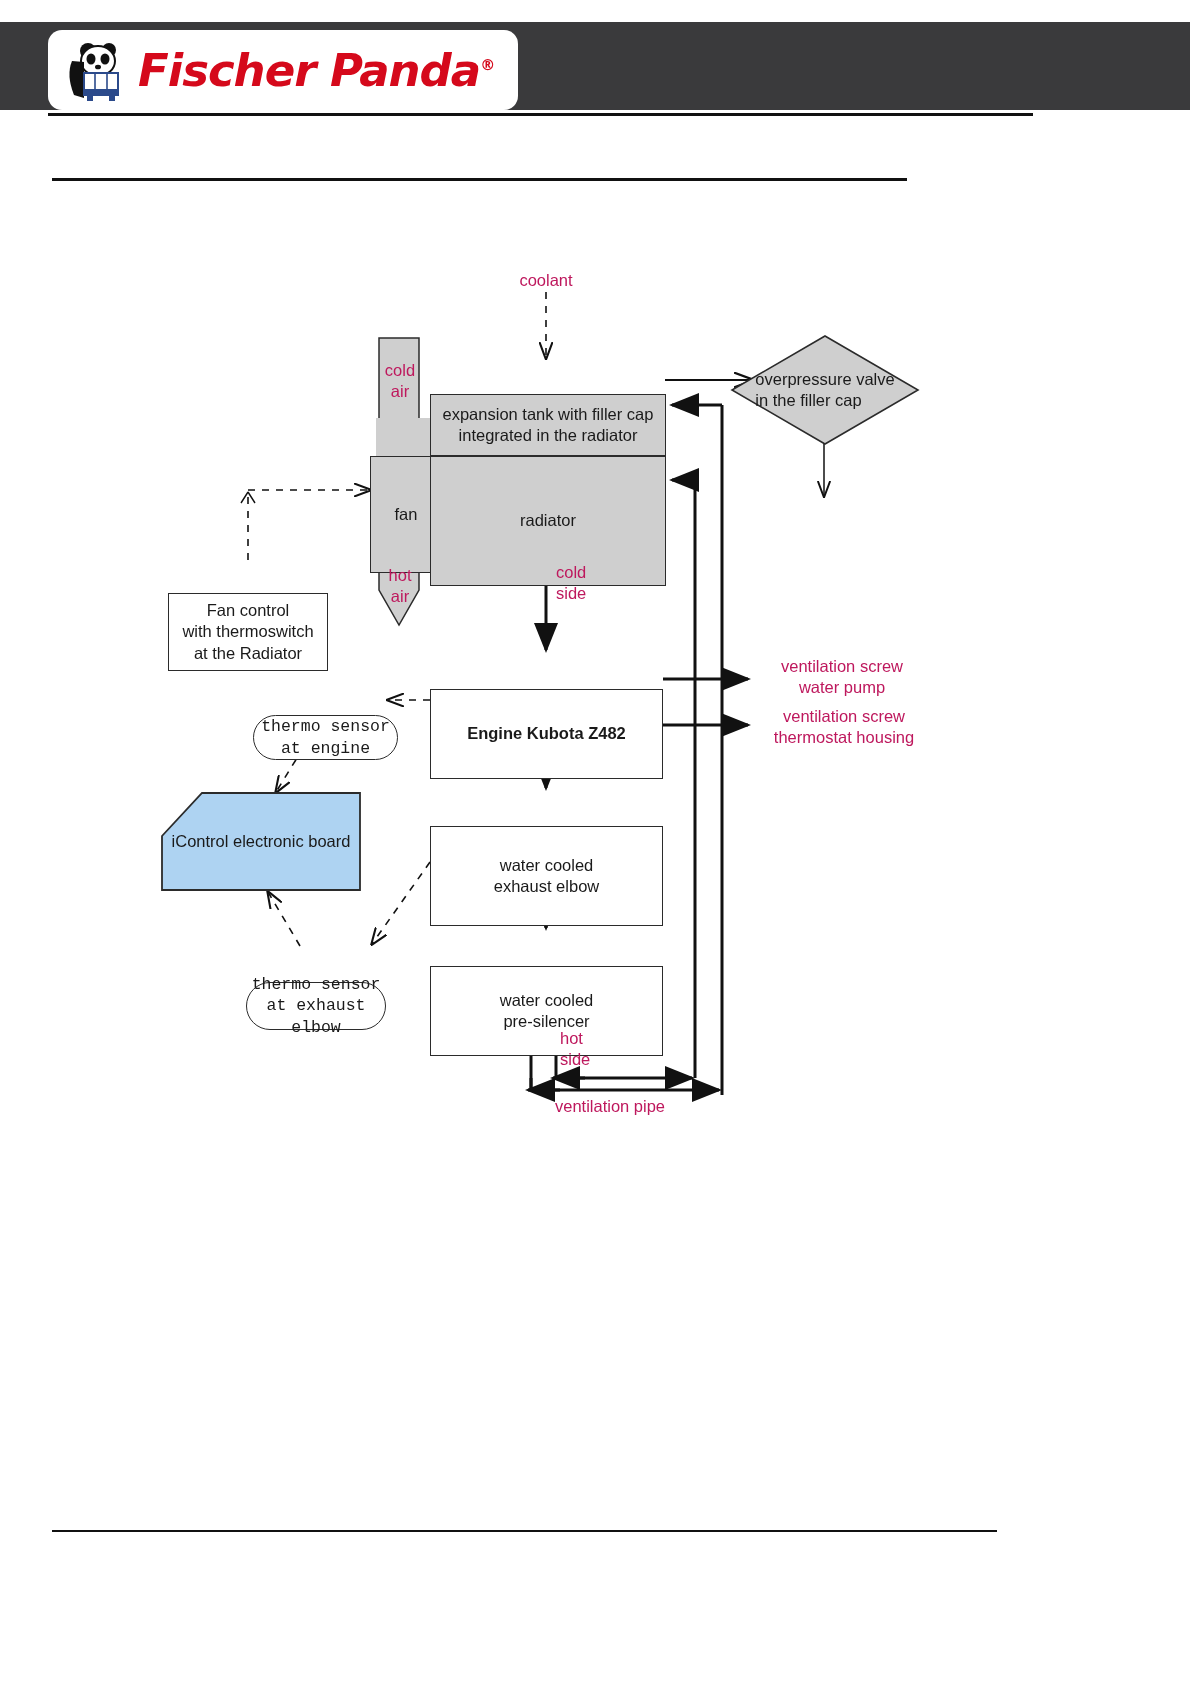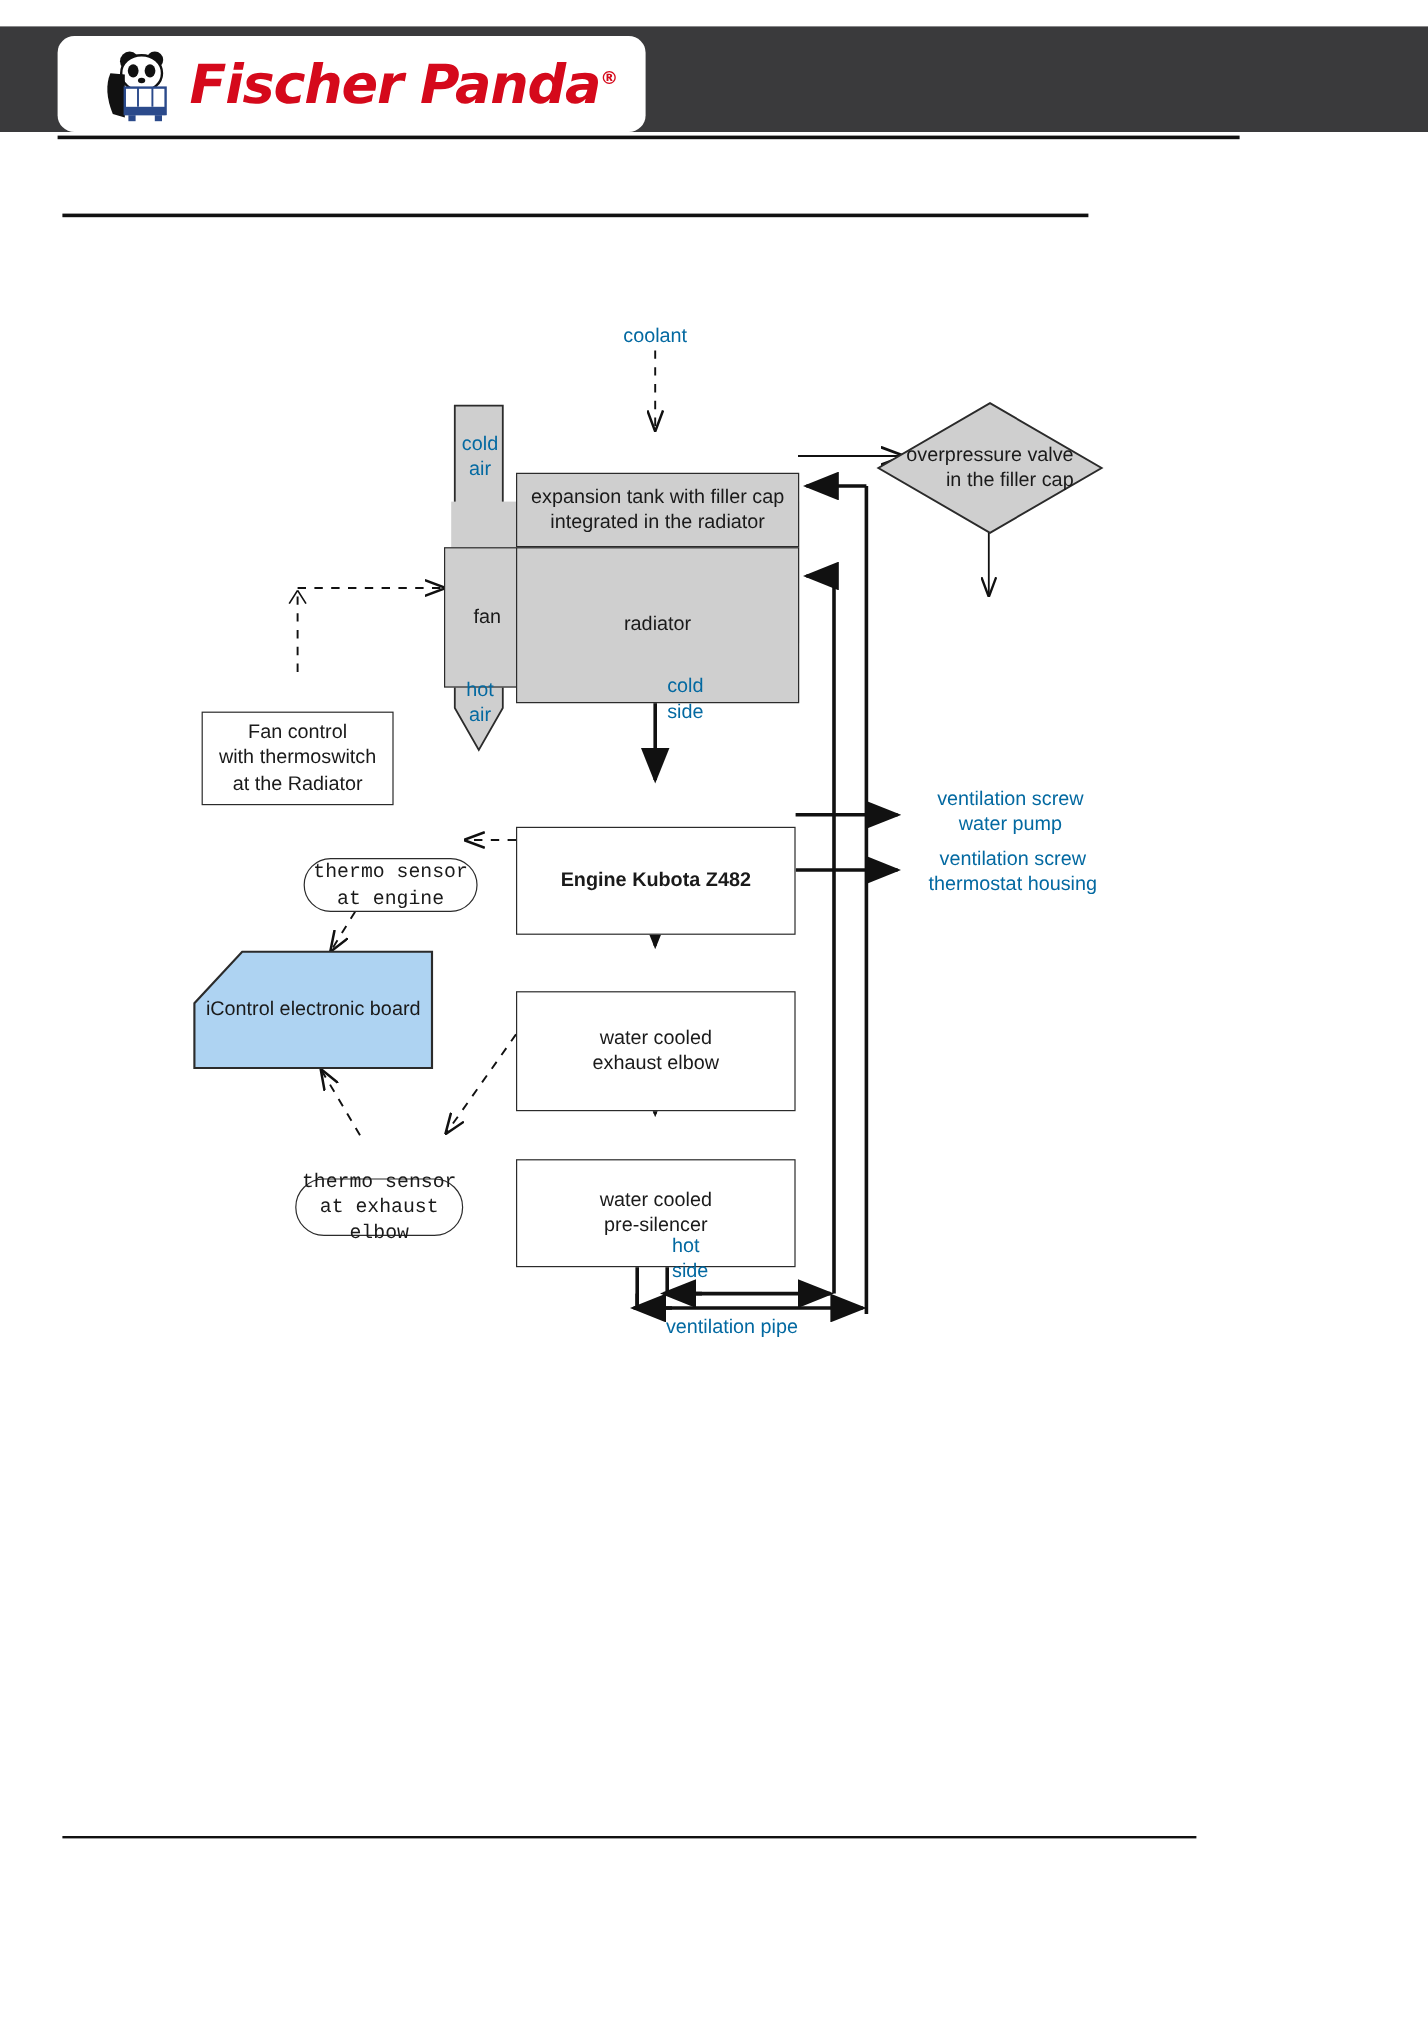--- a/index.html
+++ b/index.html
@@ -1,44 +1,44 @@
 <!DOCTYPE html>
 <html><head>
 <meta charset="utf-8">
 <style>
   html,body{margin:0;padding:0;background:#ffffff;}
   body{width:1190px;height:1684px;position:relative;font-family:"Liberation Sans",sans-serif;overflow:hidden;}
 
   
   .header-bar{position:absolute;left:0;top:22px;width:1190px;height:88px;background:#3a3a3c;}
   .logo-plate{position:absolute;left:48px;top:30px;width:470px;height:80px;background:#ffffff;border-radius:14px;
-              display:flex;align-items:center;overflow:hidden;padding-left:20px;}
+              display:flex;align-items:center;overflow:hidden;}
   .logo-panda{width:72px;height:66px;margin-left:14px;flex:0 0 auto;position:relative;}
   .logo-word{font-family:"DejaVu Sans",sans-serif;font-style:italic;font-weight:bold;font-size:45px;color:#d5091b;
              letter-spacing:-1px;margin-left:4px;white-space:nowrap;}
   .logo-reg{font-size:15px;vertical-align:super;font-style:normal;font-weight:bold;}
   .header-rule{position:absolute;left:48px;top:113px;width:985px;height:3px;background:#111;}
   .top-rule{position:absolute;left:52px;top:178px;width:855px;height:3px;background:#111;}
   .bottom-rule{position:absolute;left:52px;top:1530px;width:945px;height:2px;background:#111;}
 
   
   .canvas{position:absolute;left:0;top:0;width:1190px;height:1684px;}
   .svg-layer{position:absolute;left:0;top:0;width:1190px;height:1684px;}
 
   .node{position:absolute;box-sizing:border-box;display:flex;align-items:center;justify-content:center;
         text-align:center;color:#1a1a1a;font-size:16.5px;line-height:1.28;margin-top:36px;}
   .rect{border:1.6px solid #2b2b2b;background:#ffffff;}
   .grey{background:#cfcfcf;border:1.6px solid #2b2b2b;}
-  .plain-label{position:absolute;color:#0369a1;font-size:16.5px;line-height:1.3;text-align:center;}
+  .plain-label{position:absolute;color:#be185d;font-size:16.5px;line-height:1.3;text-align:center;}
   .plain-left{text-align:left;}
   .oval{border:1.6px solid #2b2b2b;background:#ffffff;border-radius:26px;font-family:Liberation Mono, monospace;}
 
   .diamond-wrap{position:absolute;}
   .diamond-txt{position:absolute;left:0;top:0;width:100%;height:100%;display:flex;align-items:center;
-               justify-content:center;text-align:right;font-size:16.5px;line-height:1.28;color:#1a1a1a;}
+               justify-content:center;text-align:left;font-size:16.5px;line-height:1.28;color:#1a1a1a;}
 </style>
 </head>
 <body>
 
 <div class="header-bar"></div>
 
 <div class="logo-plate">
   <span class="logo-panda">
     <svg width="72" height="66" viewBox="0 0 72 66">
       <ellipse cx="26" cy="14" rx="8" ry="8" fill="#111"></ellipse>

